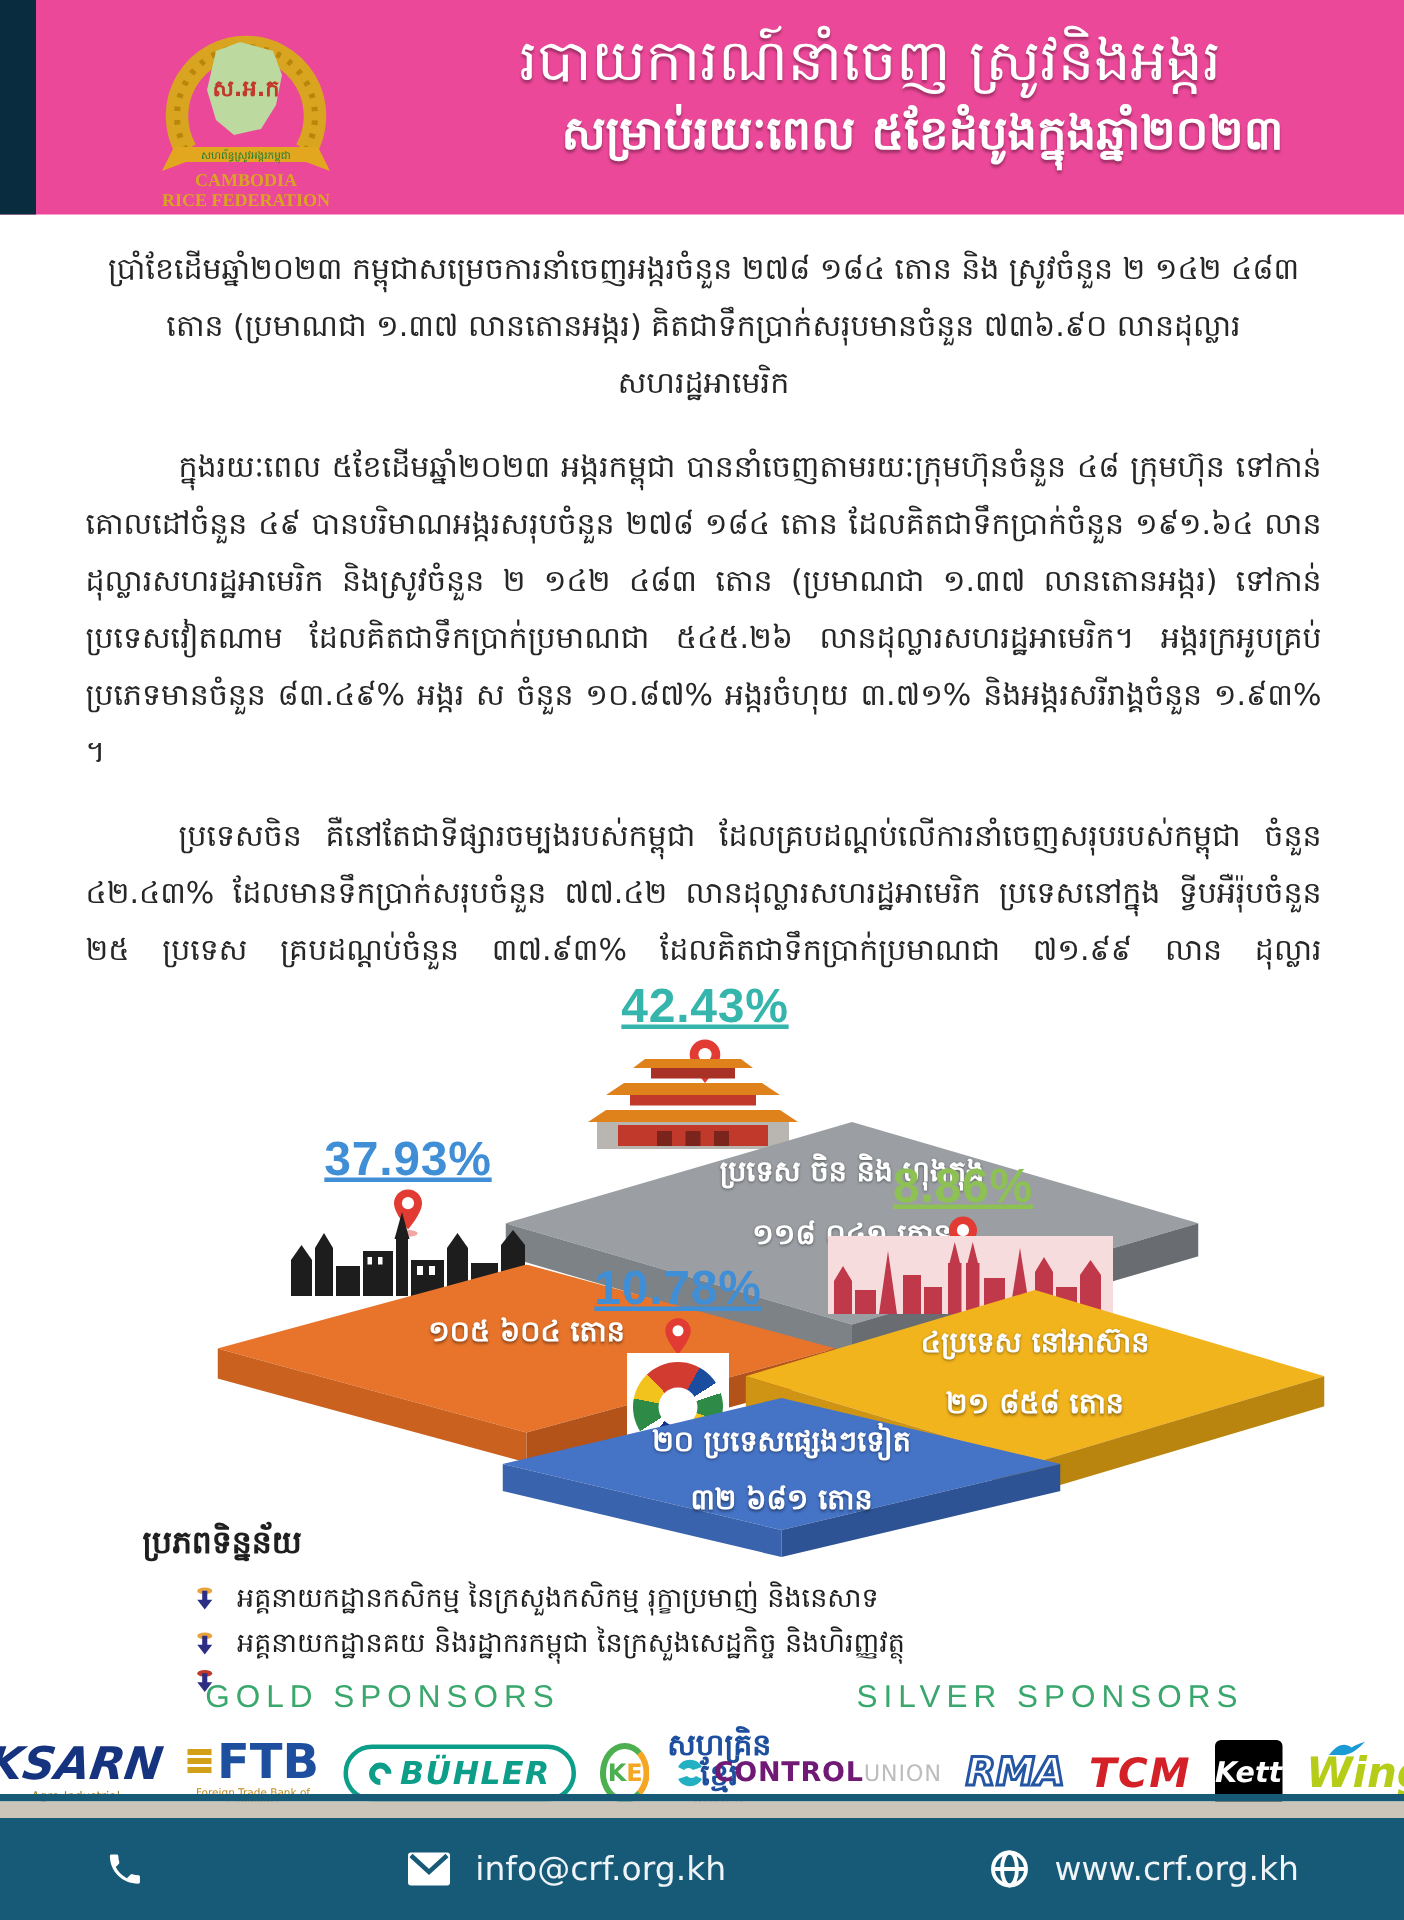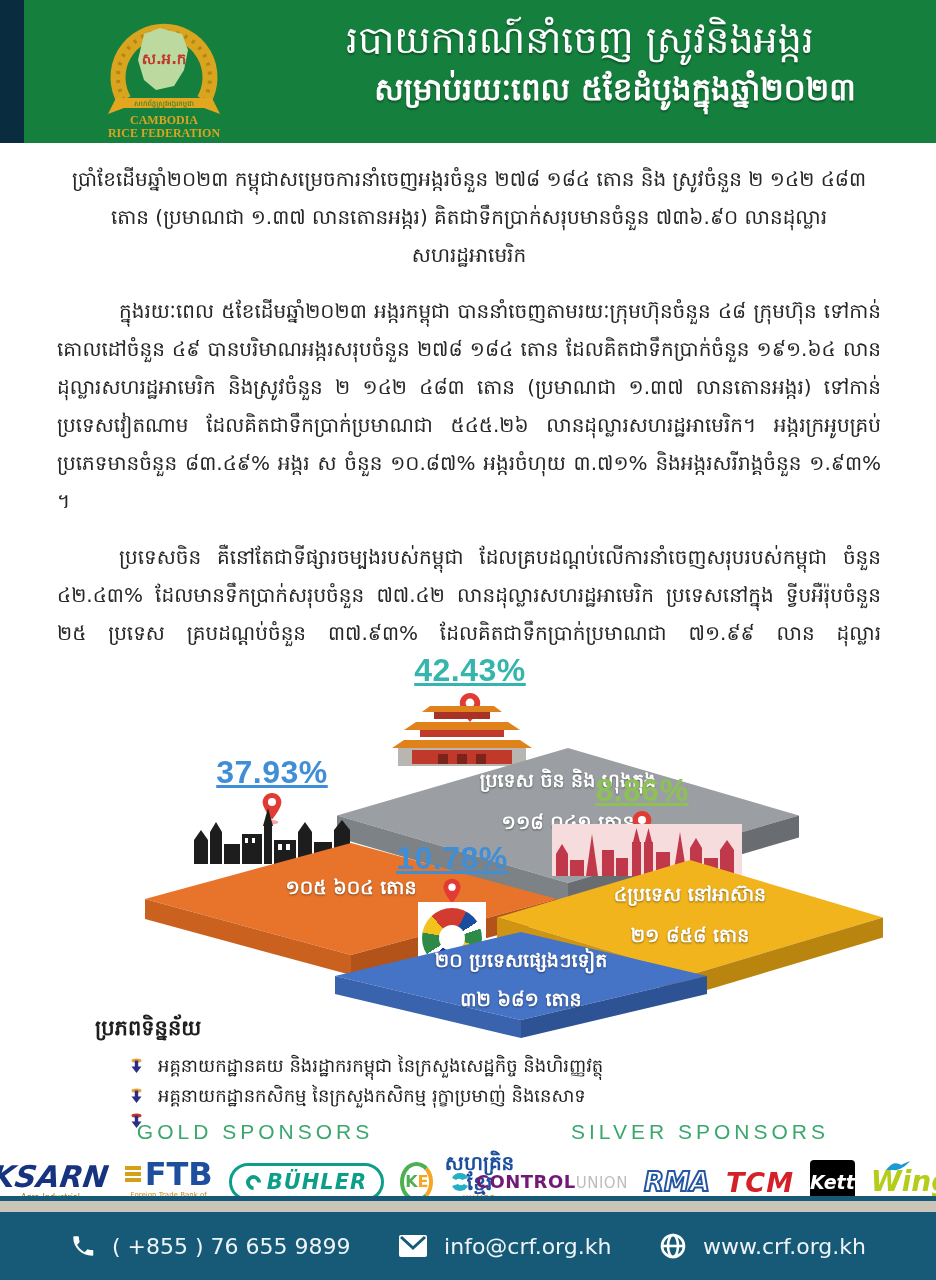--- a/index.html
+++ b/index.html
@@ -1,19 +1,19 @@
 <!DOCTYPE html>
 <html><head>
 <meta charset="utf-8">
 <style>
   html,body{margin:0;padding:0;background:#e9e9e9;}
   .page{position:relative;width:936px;height:1280px;background:#ffffff;overflow:hidden;
         font-family:"DejaVu Sans","Liberation Sans",sans-serif;}
   
-  .header{position:absolute;left:0;top:0;width:936px;height:143px;background:#15803d;}
+  .header{position:absolute;left:0;top:0;width:936px;height:143px;background:#ec4899;}
   .header-strip{position:absolute;left:0;top:0;width:24px;height:143px;background:#0a2c3f;}
   .logo{position:absolute;left:86px;top:2px;}
   .titles{position:absolute;left:240px;top:14px;width:680px;color:#ffffff;text-align:center;}
   .title1{font-size:38px;font-weight:normal;line-height:52px;text-shadow:0 2px 2px rgba(0,0,0,.35);}
   .title2{font-size:31px;font-weight:bold;line-height:46px;padding-left:70px;text-shadow:0 2px 2px rgba(0,0,0,.35);}
   
   .content{position:absolute;left:57px;top:152px;width:824px;height:500px;overflow:hidden;
            color:#262626;font-size:20px;line-height:1.9;}
   .p-center{text-align:center;margin:8px 0 18px 0;}
   .p-just{text-align:justify;text-indent:62px;margin:0 0 18px 0;}
@@ -227,29 +227,29 @@
   </div>
 
   <div class="sources">
     <div class="src-head">ប្រភពទិន្នន័យ</div>
     <div class="src-item">
       <svg width="15" height="16" viewBox="0 0 15 16">
         <ellipse cx="7.5" cy="2.6" rx="5" ry="2.2" fill="#e8a33d"></ellipse>
         <rect x="5.8" y="2.5" width="3.4" height="7" fill="#2b2e83"></rect>
         <polygon points="2.5,8.5 12.5,8.5 7.5,15" fill="#2b2e83"></polygon>
       </svg>
-      <span>អគ្គនាយកដ្ឋានគយ និងរដ្ឋាករកម្ពុជា នៃក្រសួងសេដ្ឋកិច្ច និងហិរញ្ញវត្ថុ</span>
+      <span>អគ្គនាយកដ្ឋានកសិកម្ម នៃក្រសួងកសិកម្ម រុក្ខាប្រមាញ់ និងនេសាទ</span>
     </div>
     <div class="src-item">
       <svg width="15" height="16" viewBox="0 0 15 16">
         <ellipse cx="7.5" cy="2.6" rx="5" ry="2.2" fill="#e8a33d"></ellipse>
         <rect x="5.8" y="2.5" width="3.4" height="7" fill="#2b2e83"></rect>
         <polygon points="2.5,8.5 12.5,8.5 7.5,15" fill="#2b2e83"></polygon>
       </svg>
-      <span>អគ្គនាយកដ្ឋានកសិកម្ម នៃក្រសួងកសិកម្ម រុក្ខាប្រមាញ់ និងនេសាទ</span>
+      <span>អគ្គនាយកដ្ឋានគយ និងរដ្ឋាករកម្ពុជា នៃក្រសួងសេដ្ឋកិច្ច និងហិរញ្ញវត្ថុ</span>
     </div>
     <div class="src-item">
       <svg width="15" height="16" viewBox="0 0 15 16">
         <ellipse cx="7.5" cy="2.6" rx="5" ry="2.2" fill="#c0392b"></ellipse>
         <rect x="5.8" y="2.5" width="3.4" height="7" fill="#2b2e83"></rect>
         <polygon points="2.5,8.5 12.5,8.5 7.5,15" fill="#2b2e83"></polygon>
       </svg>
     </div>
   </div>
 
@@ -315,21 +315,20 @@
     </div>
   </div>
 
   <div class="rule"></div>
   <div class="beige"></div>
   <div class="footer">
     <div class="f-item">
       <svg width="26" height="26" viewBox="0 0 24 24">
         <path d="M6.6 10.8c1.5 3 3.9 5.4 6.9 6.9l2.3-2.3c.3-.3.7-.4 1-.2 1.2.4 2.4.6 3.7.6.6 0 1 .4 1 1V20c0 .6-.4 1-1 1C10.6 21 3 13.4 3 4c0-.6.4-1 1-1h3.2c.6 0 1 .4 1 1 0 1.3.2 2.5.6 3.7.1.3 0 .7-.2 1l-2 2.1z" fill="#ffffff"></path>
       </svg>
-      <span>( +855 ) 76 655 9899</span>
     </div>
     <div class="f-item">
       <svg width="30" height="24" viewBox="0 0 30 24">
         <rect x="1" y="1" width="28" height="22" rx="2" fill="#ffffff"></rect>
         <polyline points="3,3 15,14 27,3" fill="none" stroke="#175a77" stroke-width="3"></polyline>
       </svg>
       <span>info@crf.org.kh</span>
     </div>
     <div class="f-item">
       <svg width="28" height="28" viewBox="0 0 28 28">

